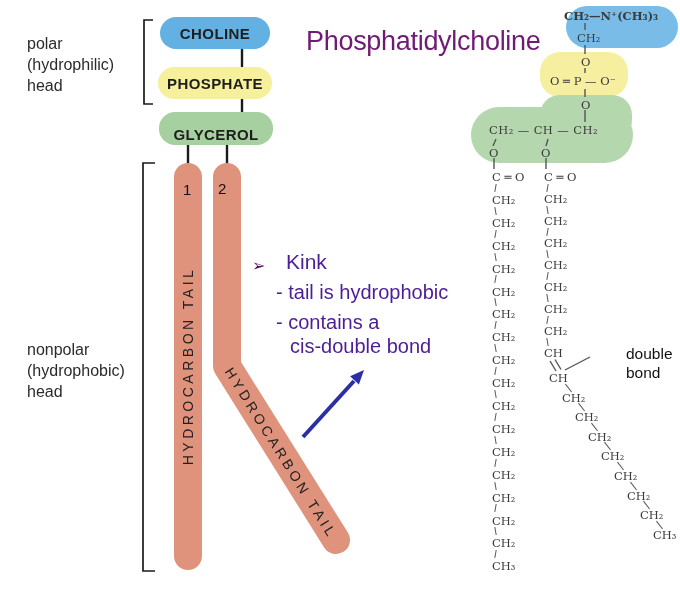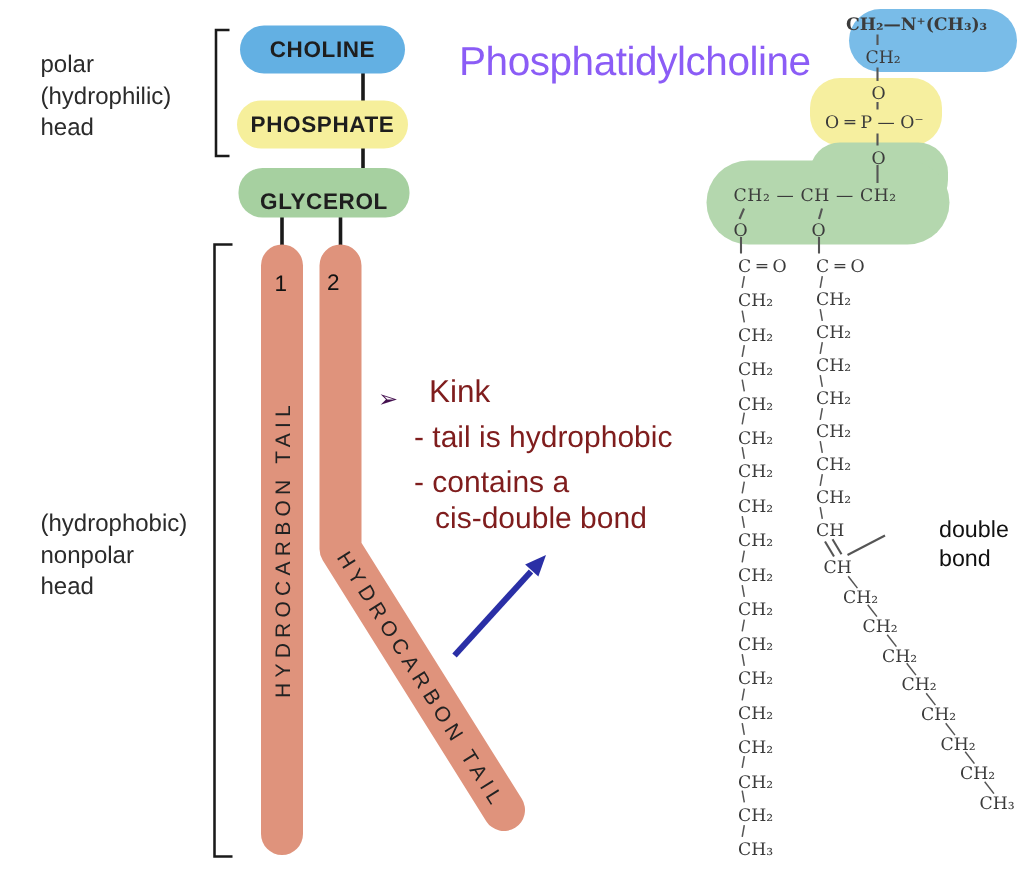--- a/index.html
+++ b/index.html
@@ -6,22 +6,22 @@
   #stage{position:relative;width:680px;height:594px;background:#fff;overflow:hidden;
          font-family:"Liberation Sans","DejaVu Sans",sans-serif;}
   #underlay{position:absolute;left:0;top:0;z-index:1;}
   .txt{position:absolute;z-index:3;white-space:nowrap;}
   .side-label{font-size:16px;line-height:21px;color:#2b2b2b;}
   .head-box-label{position:absolute;z-index:3;display:flex;align-items:center;justify-content:center;
                   font-size:15px;font-weight:700;letter-spacing:.4px;color:#1e1e1e;}
   .tail-num{font-size:15px;font-weight:500;color:#111;}
   .tail-text{font-size:14px;font-weight:500;letter-spacing:3.5px;color:#222;
              transform-origin:center center;}
-  #title{font-size:27px;letter-spacing:-.3px;color:#8b5cf6;}
-  .anno{color:#7f1d1d;}
+  #title{font-size:27px;letter-spacing:-.3px;color:#701a75;}
+  .anno{color:#4c1d95;}
   #anno-bullet{font-size:16px;color:#44104f;}
   #anno-heading{font-size:21px;font-weight:500;}
   .anno-line{font-size:20px;}
   .chem{font-family:"DejaVu Serif","Liberation Serif",serif;font-size:11.5px;color:#3b3b3b;
         position:absolute;z-index:3;white-space:nowrap;}
   .bond-v{position:absolute;z-index:2;width:1.4px;height:8px;background:#555;transform:rotate(10deg);}
   .bond-d{position:absolute;z-index:2;width:1.4px;height:10px;background:#555;transform:rotate(-38deg);}
   .dbl-label{font-size:15.5px;line-height:19px;color:#111;}
   .blob-blue{fill:var(--mol-blue);} .blob-yellow{fill:var(--mol-yellow);} .blob-green{fill:var(--mol-green);}
   .box-blue{fill:var(--schem-blue);} .box-yellow{fill:var(--schem-yellow);} .box-green{fill:var(--schem-green);}
@@ -80,22 +80,22 @@
   </svg>
 
   <div class="txt" id="title" style="left:306px;top:26px;">Phosphatidylcholine</div>
 
   <div class="txt side-label" style="left:27px;top:33px;">
     <div>polar</div>
     <div>(hydrophilic)</div>
     <div>head</div>
   </div>
   <div class="txt side-label" style="left:27px;top:339px;">
+    <div>nonpolar</div>
     <div>(hydrophobic)</div>
-    <div>nonpolar</div>
     <div>head</div>
   </div>
 
   <div class="head-box-label" style="left:160px;top:17px;width:110px;height:32px;">CHOLINE</div>
   <div class="head-box-label" style="left:158px;top:67px;width:114px;height:32px;">PHOSPHATE</div>
   <div class="head-box-label" style="left:159px;top:112px;width:114px;height:44px;">GLYCEROL</div>
 
   <div class="txt tail-num" style="left:183px;top:181px;">1</div>
   <div class="txt tail-num" style="left:218px;top:180px;">2</div>
 

